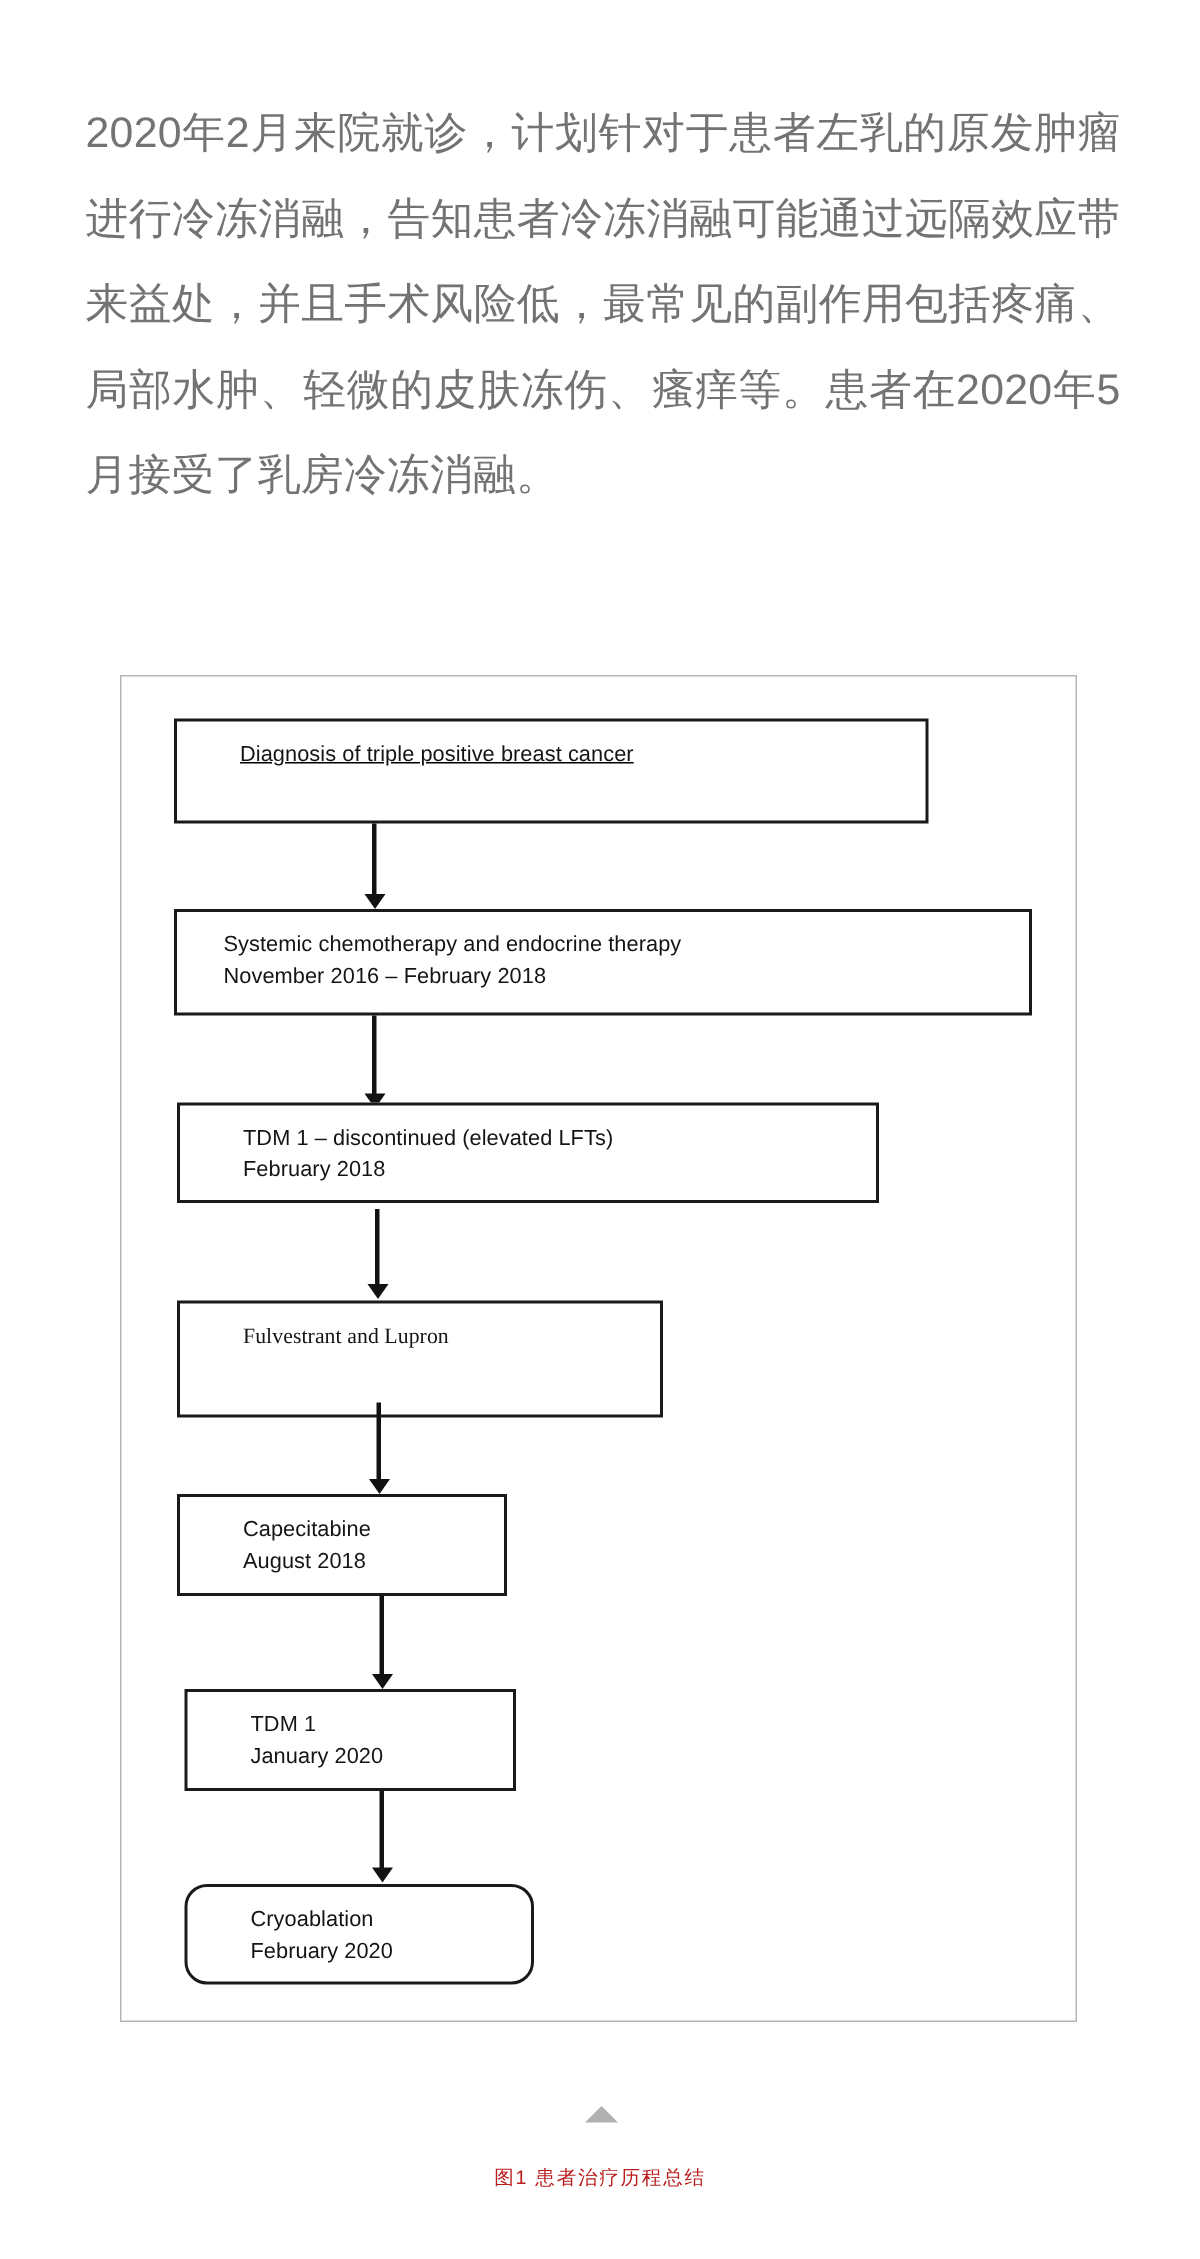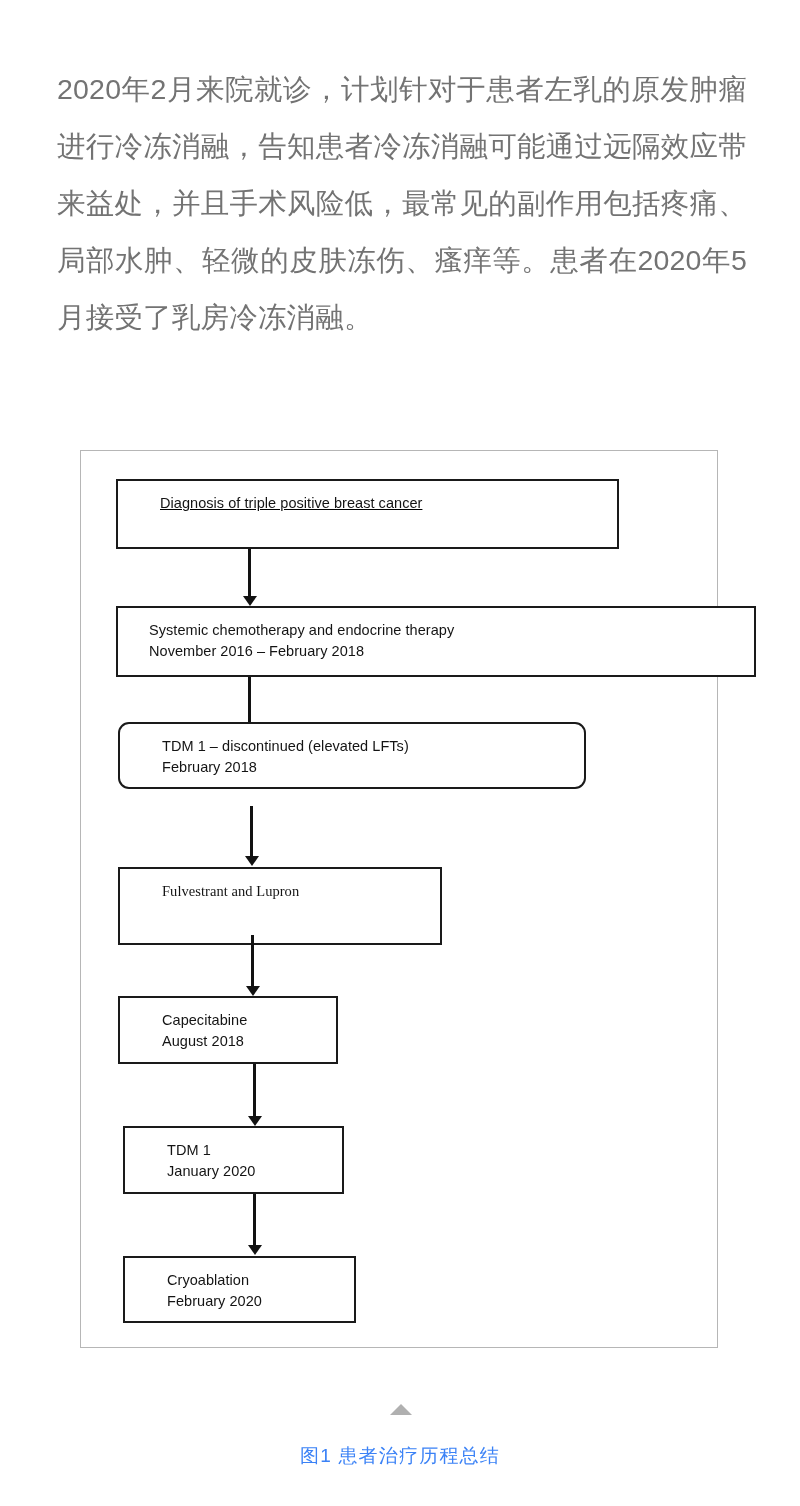--- a/index.html
+++ b/index.html
@@ -98,46 +98,46 @@
     border-left: 11px solid transparent;
     border-right: 11px solid transparent;
     border-bottom: 11px solid #b0b0b0;
   }
   .figure-caption {
     position: absolute;
     left: 0;
     top: 1443px;
     width: 800px;
     text-align: center;
-    font-size: 19px;
+    font-size: 13px;
     letter-spacing: 1.2px;
-    color: #3b82f6;
+    color: #b91c1c;
     font-weight: 400;
   }
 </style>
 </head>
 <body>
 
 <p class="article-text">2020年2月来院就诊，计划针对于患者左乳的原发肿瘤进行冷冻消融，告知患者冷冻消融可能通过远隔效应带来益处，并且手术风险低，最常见的副作用包括疼痛、局部水肿、轻微的皮肤冻伤、瘙痒等。患者在2020年5月接受了乳房冷冻消融。</p>
 
 <div class="figure-frame">
   <div class="flow">
 
     <div class="flow-box" style="left:35px; top:28px; width:503px; height:70px;text-decoration:underline;">
       <span class="line">Diagnosis of triple positive breast cancer</span>
     </div>
     <div class="arrow" style="left:167px; top:98px; height:48px;"></div>
 
-    <div class="flow-box" style="left:35px; top:155px; width:640px; height:71px;padding-left:31px;">
+    <div class="flow-box" style="left:35px; top:155px; width:572px; height:71px;padding-left:31px;">
       <span class="line">Systemic chemotherapy and endocrine therapy</span>
       <span class="line">November 2016 – February 2018</span>
     </div>
     <div class="arrow" style="left:167px; top:226px; height:53px;"></div>
 
-    <div class="flow-box" style="left:37px; top:271px; width:468px; height:67px;border-radius:11px;">
+    <div class="flow-box" style="left:37px; top:284px; width:468px; height:67px;">
       <span class="line">TDM 1 – discontinued (elevated LFTs)</span>
       <span class="line">February 2018</span>
     </div>
     <div class="arrow" style="left:169px; top:355px; height:51px;"></div>
 
     <div class="flow-box" style="left:37px; top:416px; width:324px; height:78px;font-family:Liberation Serif, serif;">
       <span class="line">Fulvestrant and Lupron</span>
     </div>
     <div class="arrow" style="left:170px; top:484px; height:52px;"></div>
 
@@ -146,21 +146,21 @@
       <span class="line">August 2018</span>
     </div>
     <div class="arrow" style="left:172px; top:613px; height:53px;"></div>
 
     <div class="flow-box" style="left:42px; top:675px; width:221px; height:68px;">
       <span class="line">TDM 1</span>
       <span class="line">January 2020</span>
     </div>
     <div class="arrow" style="left:172px; top:743px; height:52px;"></div>
 
-    <div class="flow-box" style="left:42px; top:805px; width:233px; height:67px;">
+    <div class="flow-box" style="left:42px; top:805px; width:233px; height:67px;border-radius:15px;">
       <span class="line">Cryoablation</span>
       <span class="line">February 2020</span>
     </div>
 
   </div>
 </div>
 
 <div class="collapse-marker"></div>
 <div class="figure-caption">图1  患者治疗历程总结</div>
 

